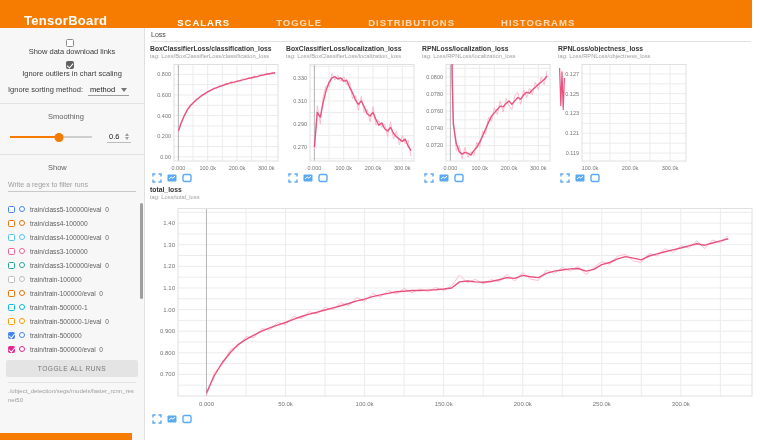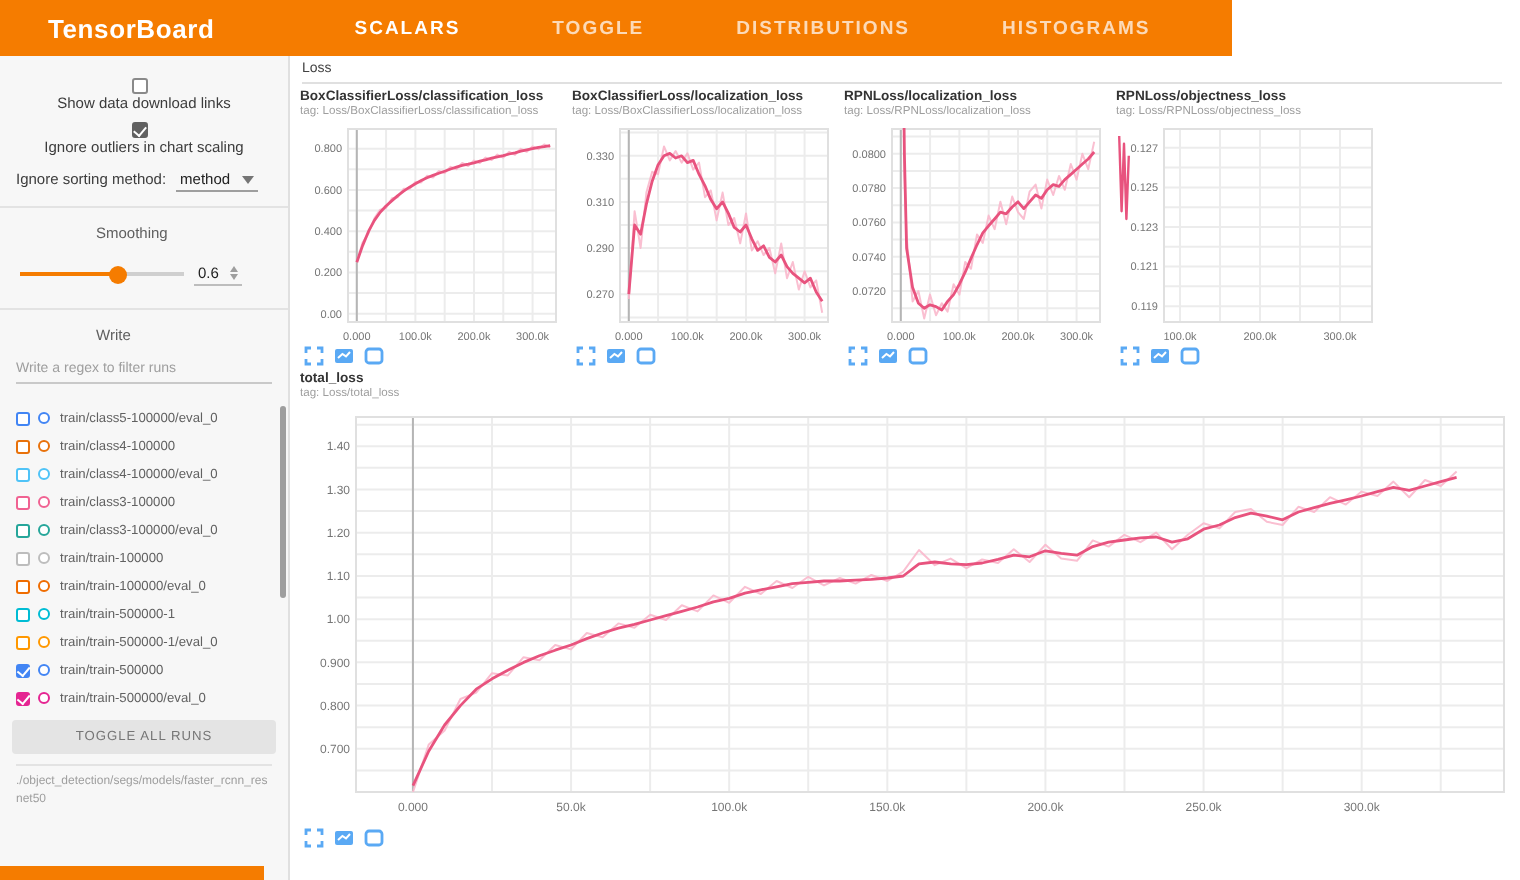--- a/index.html
+++ b/index.html
@@ -1,42 +1,42 @@
 <!DOCTYPE html>
 <html><head>
 <meta charset="utf-8">
 <style>
   * { margin:0; padding:0; box-sizing:border-box; }
   html,body { background:#e8e8e8; }
   body { font-family:"Liberation Sans", sans-serif; }
   .app { position:relative; width:760px; height:440px; background:#fff; overflow:hidden; }
 
   
-  .header { position:absolute; left:0; top:0; width:616px; height:28px; display:flex; align-items:center; z-index:5; }
+  .header { position:absolute; left:0; top:0; width:752px; height:28px; display:flex; align-items:flex-end; z-index:5; }
   .brand { font-size:13px; font-weight:bold; color:#fff; margin-left:24px; letter-spacing:0.3px; }
   .tabs { display:flex; margin-left:70px; gap:46px; }
   .tab { font-size:9.5px; font-weight:bold; letter-spacing:1px; color:rgba(255,255,255,0.72); cursor:pointer; }
   .tab.active { color:#fff; }
 
   
   .sidebar { position:absolute; left:0; top:28px; width:145px; height:412px; background:#f7f7f7; border-right:1px solid #e0e0e0; font-size:7.5px; color:#3c3c3c; }
   .side-section { padding:6px 8px 7px 8px; border-bottom:1px solid #e3e3e3; }
   .cb-row { display:flex; align-items:center; margin:5px 0;flex-direction:column; }
   .cb { width:8px; height:8px; border:1.4px solid #8a8a8a; border-radius:1.5px; margin-right:5px; flex:0 0 auto; position:relative; background:#fff; }
   .cb.checked { background:#616161; border-color:#616161; }
   .cb.checked:after { content:""; position:absolute; left:1.5px; top:0px; width:3px; height:5px; border:solid #fff; border-width:0 1.4px 1.4px 0; transform:rotate(40deg); }
   .tooltip-row { display:flex; align-items:baseline; margin-top:7px; }
   .dropdown { margin-left:5px; border-bottom:1px solid #9e9e9e; padding:0 2px 1px 2px; color:#212121; display:inline-flex; align-items:center; gap:6px; cursor:pointer; }
   .caret { width:0; height:0; border-left:3px solid transparent; border-right:3px solid transparent; border-top:4px solid #757575; }
   .section-label { color:#5f5f5f; margin:2px 0 6px 0;padding-left:40px; }
   .slider-row { display:flex; align-items:center; margin:10px 0 4px 0; }
   .slider-track { position:relative; width:82px; height:2px; background:#cfcfcf; margin-left:2px; }
   .slider-fill { position:absolute; left:0; top:0; height:2px; background:#f57c00; }
   .slider-thumb { position:absolute; top:-3.5px; width:9px; height:9px; border-radius:50%; background:#f57c00; transform:translateX(-50%); cursor:pointer; }
-  .smooth-box { display:flex; align-items:center; margin-left:5px; border-bottom:1px solid #bdbdbd; padding:1px 2px; }
+  .smooth-box { display:flex; align-items:center; margin-left:15px; border-bottom:1px solid #bdbdbd; padding:1px 2px; }
   .smooth-val { font-size:7.5px; color:#212121; width:14px; }
   .stepper { display:flex; flex-direction:column; gap:1.5px; margin-left:2px; }
   .step-up { width:0;height:0;border-left:2.5px solid transparent;border-right:2.5px solid transparent;border-bottom:3.5px solid #9e9e9e; cursor:pointer;}
   .step-down { width:0;height:0;border-left:2.5px solid transparent;border-right:2.5px solid transparent;border-top:3.5px solid #9e9e9e; cursor:pointer;}
   .axis-btns { display:flex; margin:4px 0 3px 0; }
   .axis-btn { font-size:6.8px; letter-spacing:0.4px; color:#757575; padding:4px 7px; border-radius:2px; cursor:pointer; }
   .axis-btn.active { background:#757575; color:#fff; box-shadow:0 1px 2px rgba(0,0,0,0.3); }
   .regex-input { border-bottom:1px solid #c9c9c9; color:#9e9e9e; padding:3px 0 3px 0; font-size:7px; }
   .runs-list { position:relative; height:157px; overflow:hidden; padding:3px 0 0 8px; }
   .runs-scrollbar { position:absolute; right:1px; top:4px; width:3px; height:96px; background:#9e9e9e; border-radius:2px; }
@@ -108,21 +108,21 @@
           <span class="stepper">
             <span class="step-up"></span>
             <span class="step-down"></span>
           </span>
         </div>
       </div>
     </div>
 
 
     <div class="side-section" style="border-bottom:none;">
-      <div class="section-label">Write</div>
+      <div class="section-label">Show</div>
       <div class="regex-input">Write a regex to filter runs</div>
     </div>
 
     <div class="runs-list" id="runsList">
       <div class="runs-scrollbar"></div>
     <div class="run-row">
           <span class="run-cb" style="border-color: rgb(66, 133, 244);"></span>
           <span class="run-circle" style="border-color: rgb(66, 133, 244);"></span>
           <span class="run-name">train/class5-100000/eval_0</span>
         </div>

